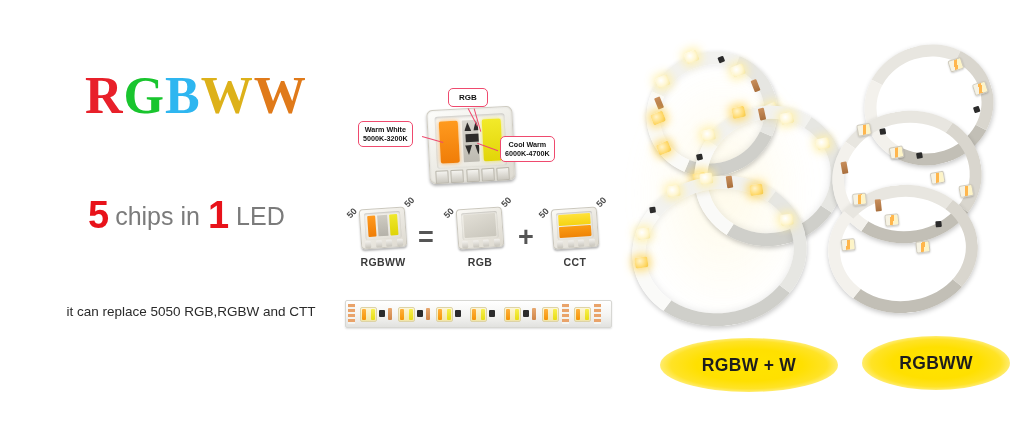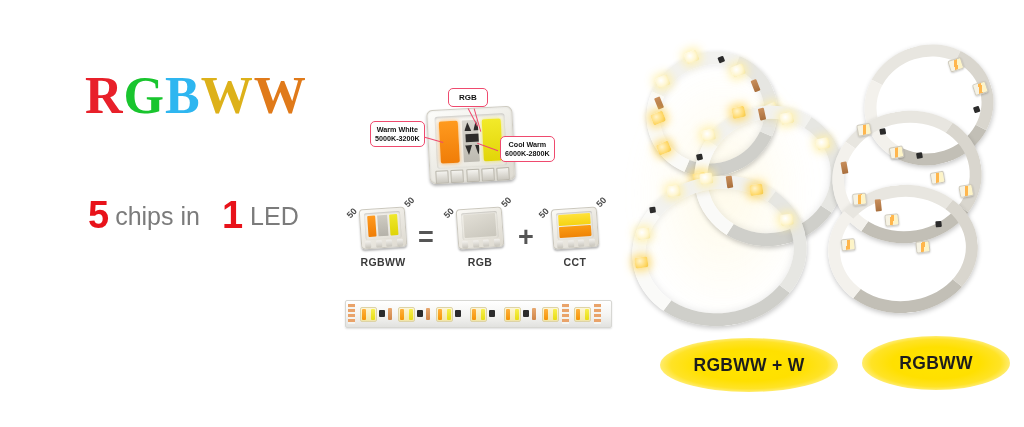--- a/index.html
+++ b/index.html
@@ -43,21 +43,21 @@
       background:linear-gradient(180deg,#d9d7cf,#bdbab1);border-radius:1px;overflow:hidden;}
   .rgb-core i{position:absolute;background:#2e2d2b;display:block;}
   .pads{position:absolute;left:5px;right:5px;bottom:1px;height:11px;display:flex;
       justify-content:space-between;}
   .pads b{display:block;width:11px;height:11px;border-radius:1px;
       background:linear-gradient(180deg,#f4f3ef,#cbc8bf);border:1px solid #b9b6ac;}
 
   .callout{position:absolute;background:#fff;border:1.4px solid #ef4a6e;border-radius:5px;
       color:#111;font-size:7.2px;font-weight:700;line-height:9px;text-align:center;
       padding:3px 4px;white-space:nowrap;font-family:"Liberation Sans",sans-serif;}
-  .c-warm{left:20px;top:33px;}
+  .c-warm{left:8px;top:33px;}
   .c-rgb{left:98px;top:0px;padding:4px 10px;font-size:8px;}
   .c-cool{left:150px;top:48px;}
   .lead{position:absolute;background:#ef4a6e;height:1.3px;transform-origin:left center;}
 
   
   .eqrow{position:absolute;left:352px;top:198px;width:260px;height:82px;}
   .eq-item{position:absolute;top:10px;width:62px;text-align:center;}
   .eq-chip{position:relative;width:46px;height:40px;margin:0 auto;transform:rotate(-4deg);}
   .eq-label{margin-top:8px;font-size:10.5px;font-weight:700;color:#3a3a3a;letter-spacing:.4px;}
   .dim{position:absolute;font-size:9px;font-weight:700;color:#4a4a4a;
@@ -135,24 +135,25 @@
 </head>
 <body>
 
 <div class="stage">
 
   <div class="brand">
     <span style="color:#e8202a">R</span><span style="color:#19c52e">G</span><span style="color:#2eb6f0">B</span><span style="color:#ddb11a">W</span><span style="color:#e07a1a">W</span>
   </div>
 
   <div class="tagline">
-    <span class="big">5</span><span class="sm" style="margin:0 22px 0 6px">chips in</span><span class="big">1</span><span class="sm" style="margin-left:7px">LED</span>
+    <span class="big">5</span><span class="sm" style="margin:0 8px 0 6px">chips in</span><span class="big">1</span><span class="sm" style="margin-left:7px">LED</span>
   </div>
 
   <div class="desc">
+    <div>it can replace 5050 RGB,RGBW and CTT</div>
   </div>
 
   <div class="chipdiag">
 
     <div class="chip5050">
       <div class="chip-body">
         <div class="chip-well">
           <div class="ph-warm"></div>
           <div class="rgb-core">
             <i style="left:2px;top:2px;width:7px;height:9px;clip-path:polygon(50% 0,100% 100%,0 100%)"></i>
@@ -184,21 +185,21 @@
       <div>Warm White</div>
       <div>5000K-3200K</div>
     </div>
 
     <div class="callout c-rgb">
       <div>RGB</div>
     </div>
 
     <div class="callout c-cool">
       <div>Cool Warm</div>
-      <div>6000K-2800K</div>
+      <div>6000K-4700K</div>
     </div>
   </div>
 
   <div class="eqrow">
 
     <div class="eq-item" style="left:0px">
       <div class="eq-chip">
         <span class="dim l">50</span>
         <span class="dim r">50</span>
         <div class="mini-body">
@@ -353,19 +354,19 @@
       <div class="dotC" style="left:30px;top:4px"></div>
       <div class="cu" style="left:52px;top:12px"></div>
       <div class="dotC" style="left:60px;top:28px"></div>
       <div class="dotC" style="left:88px;top:58px"></div>
       <div class="blk" style="left:110px;top:40px"></div>
       <div class="dotC" style="left:14px;top:48px"></div>
     </div>
   </div>
 
   <div class="badge badge1">
-    <span>RGBWW + W</span>
+    <span>RGBW + W</span>
   </div>
   <div class="badge badge2">
     <span>RGBWW</span>
   </div>
 
 </div>
 
 </body></html>

